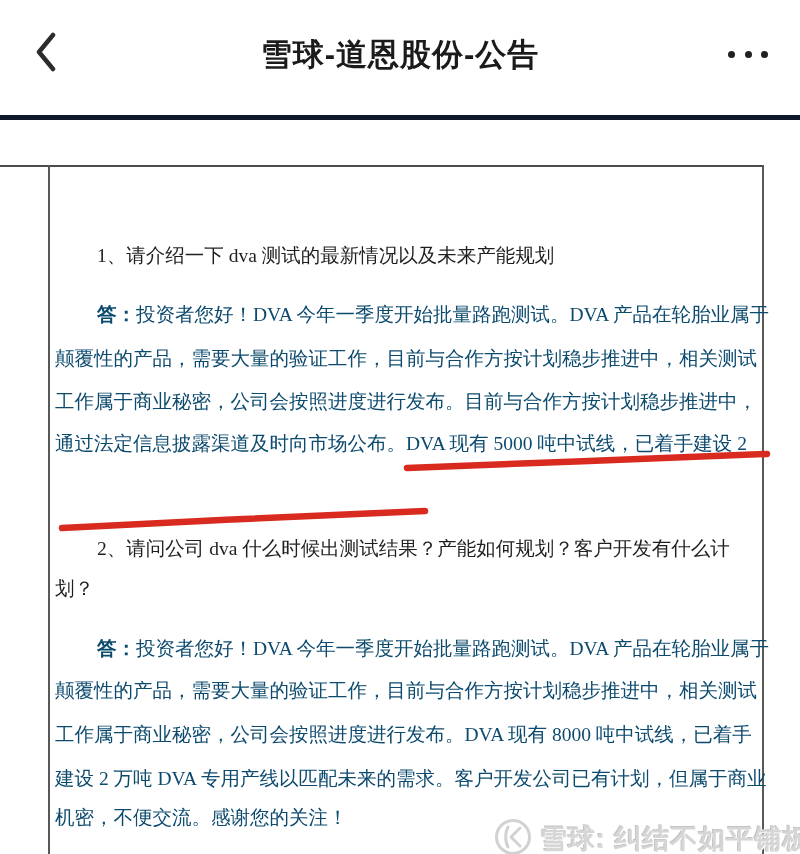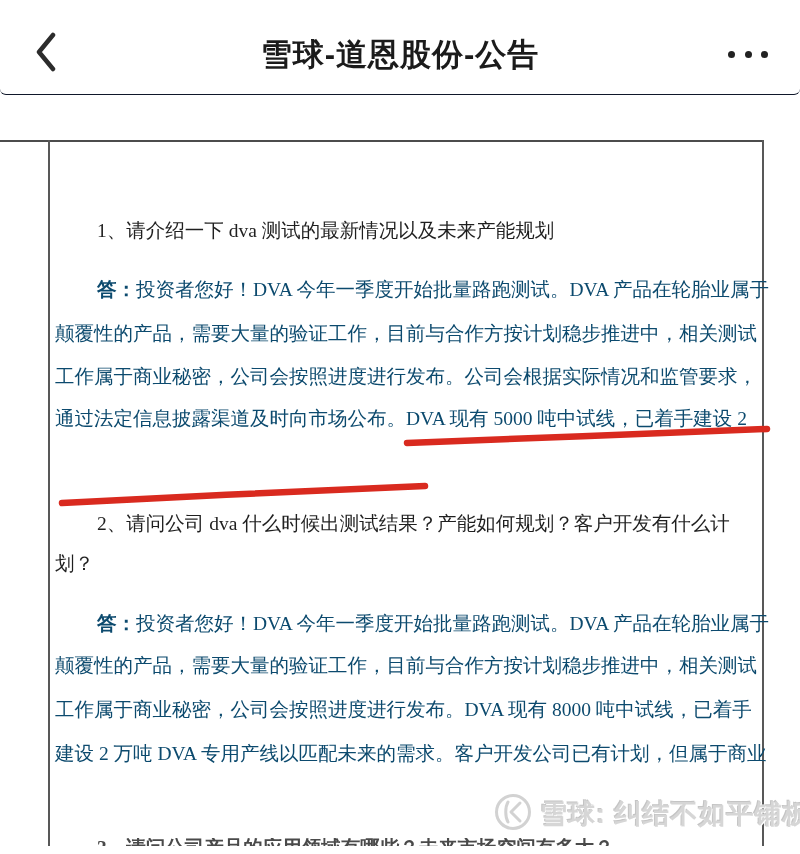--- a/index.html
+++ b/index.html
@@ -3,22 +3,22 @@
 <meta charset="utf-8">
 <style>
   html,body{margin:0;padding:0;}
   body{
     width:800px;height:854px;overflow:hidden;background:#ffffff;
     font-family:"Liberation Sans","DejaVu Sans",sans-serif;
     -webkit-font-smoothing:antialiased;
   }
   
   .navbar{
-    position:relative;width:800px;height:95px;background:#ffffff;
-    border-bottom:1px solid #0f172a;box-sizing:border-box;border-radius:6px;
+    position:relative;width:800px;height:120px;background:#ffffff;
+    border-bottom:5px solid #0f172a;box-sizing:border-box;
   }
   .back-btn{
     position:absolute;left:24px;top:30px;width:44px;height:46px;
     display:flex;align-items:center;justify-content:center;cursor:pointer;
     background:none;border:none;padding:0;
   }
   .nav-title{
     position:absolute;left:0;right:0;top:34px;text-align:center;
     font-size:31px;font-weight:600;color:#1b1b1b;letter-spacing:1px;
     font-family:"Liberation Sans","DejaVu Sans",sans-serif;
@@ -89,32 +89,33 @@
   <div class="page-border-top"></div>
   <div class="page-border-left"></div>
   <div class="page-border-right"></div>
 
   <div class="line heading hindent" style="top:115px">1、请介绍一下 dva 测试的最新情况以及未来产能规划</div>
 
   <div class="line aindent" style="top:174px">
     <span class="alabel">答：</span><span>投资者您好！DVA 今年一季度开始批量路跑测试。DVA 产品在轮胎业属于</span>
   </div>
   <div class="line" style="top:218px">颠覆性的产品，需要大量的验证工作，目前与合作方按计划稳步推进中，相关测试</div>
-  <div class="line" style="top:261px">工作属于商业秘密，公司会按照进度进行发布。公司会根据实际情况和监管要求，</div>
+  <div class="line" style="top:261px">工作属于商业秘密，公司会按照进度进行发布。目前与合作方按计划稳步推进中，</div>
   <div class="line" style="top:303px">通过法定信息披露渠道及时向市场公布。DVA 现有 5000 吨中试线，已着手建设 2</div>
 
   <div class="line heading hindent" style="top:408px">2、请问公司 dva 什么时候出测试结果？产能如何规划？客户开发有什么计</div>
   <div class="line heading" style="top:448px">划？</div>
 
   <div class="line aindent" style="top:508px">
     <span class="alabel">答：</span><span>投资者您好！DVA 今年一季度开始批量路跑测试。DVA 产品在轮胎业属于</span>
   </div>
   <div class="line" style="top:550px">颠覆性的产品，需要大量的验证工作，目前与合作方按计划稳步推进中，相关测试</div>
   <div class="line" style="top:594px">工作属于商业秘密，公司会按照进度进行发布。DVA 现有 8000 吨中试线，已着手</div>
   <div class="line" style="top:638px">建设 2 万吨 DVA 专用产线以匹配未来的需求。客户开发公司已有计划，但属于商业</div>
+  <div class="line" style="top:677px">机密，不便交流。感谢您的关注！</div>
 
   <div class="partial">3、请问公司产品的应用领域有哪些？未来市场空间有多大？</div>
 
   <svg class="marks" width="800" height="751" viewBox="0 0 800 751">
     <path d="M407,348 C 500,344 680,338 767,334" fill="none" stroke="#d92a1f" stroke-width="6.5" stroke-linecap="round"></path>
     <path d="M62,408 C 170,402 330,395 425,391" fill="none" stroke="#d92a1f" stroke-width="6.5" stroke-linecap="round"></path>
   </svg>
 
   <div class="watermark">
     <span>

